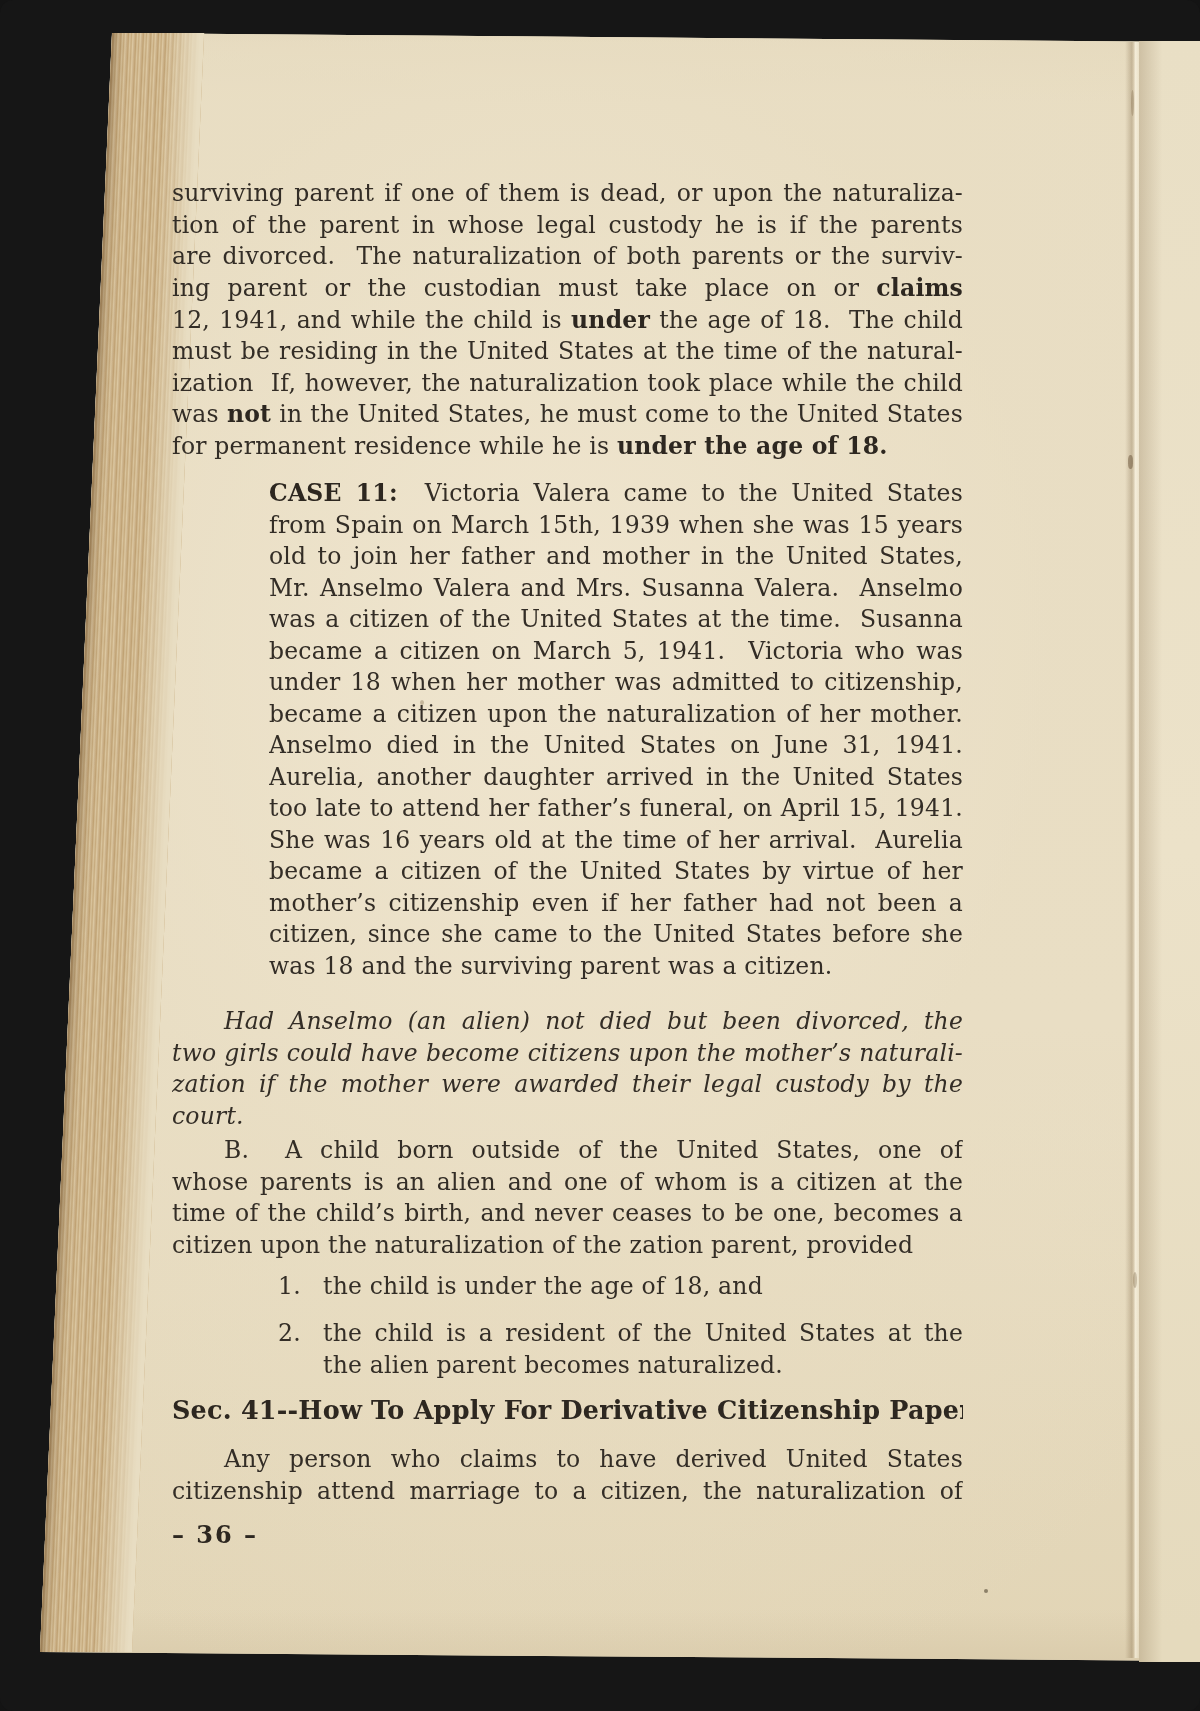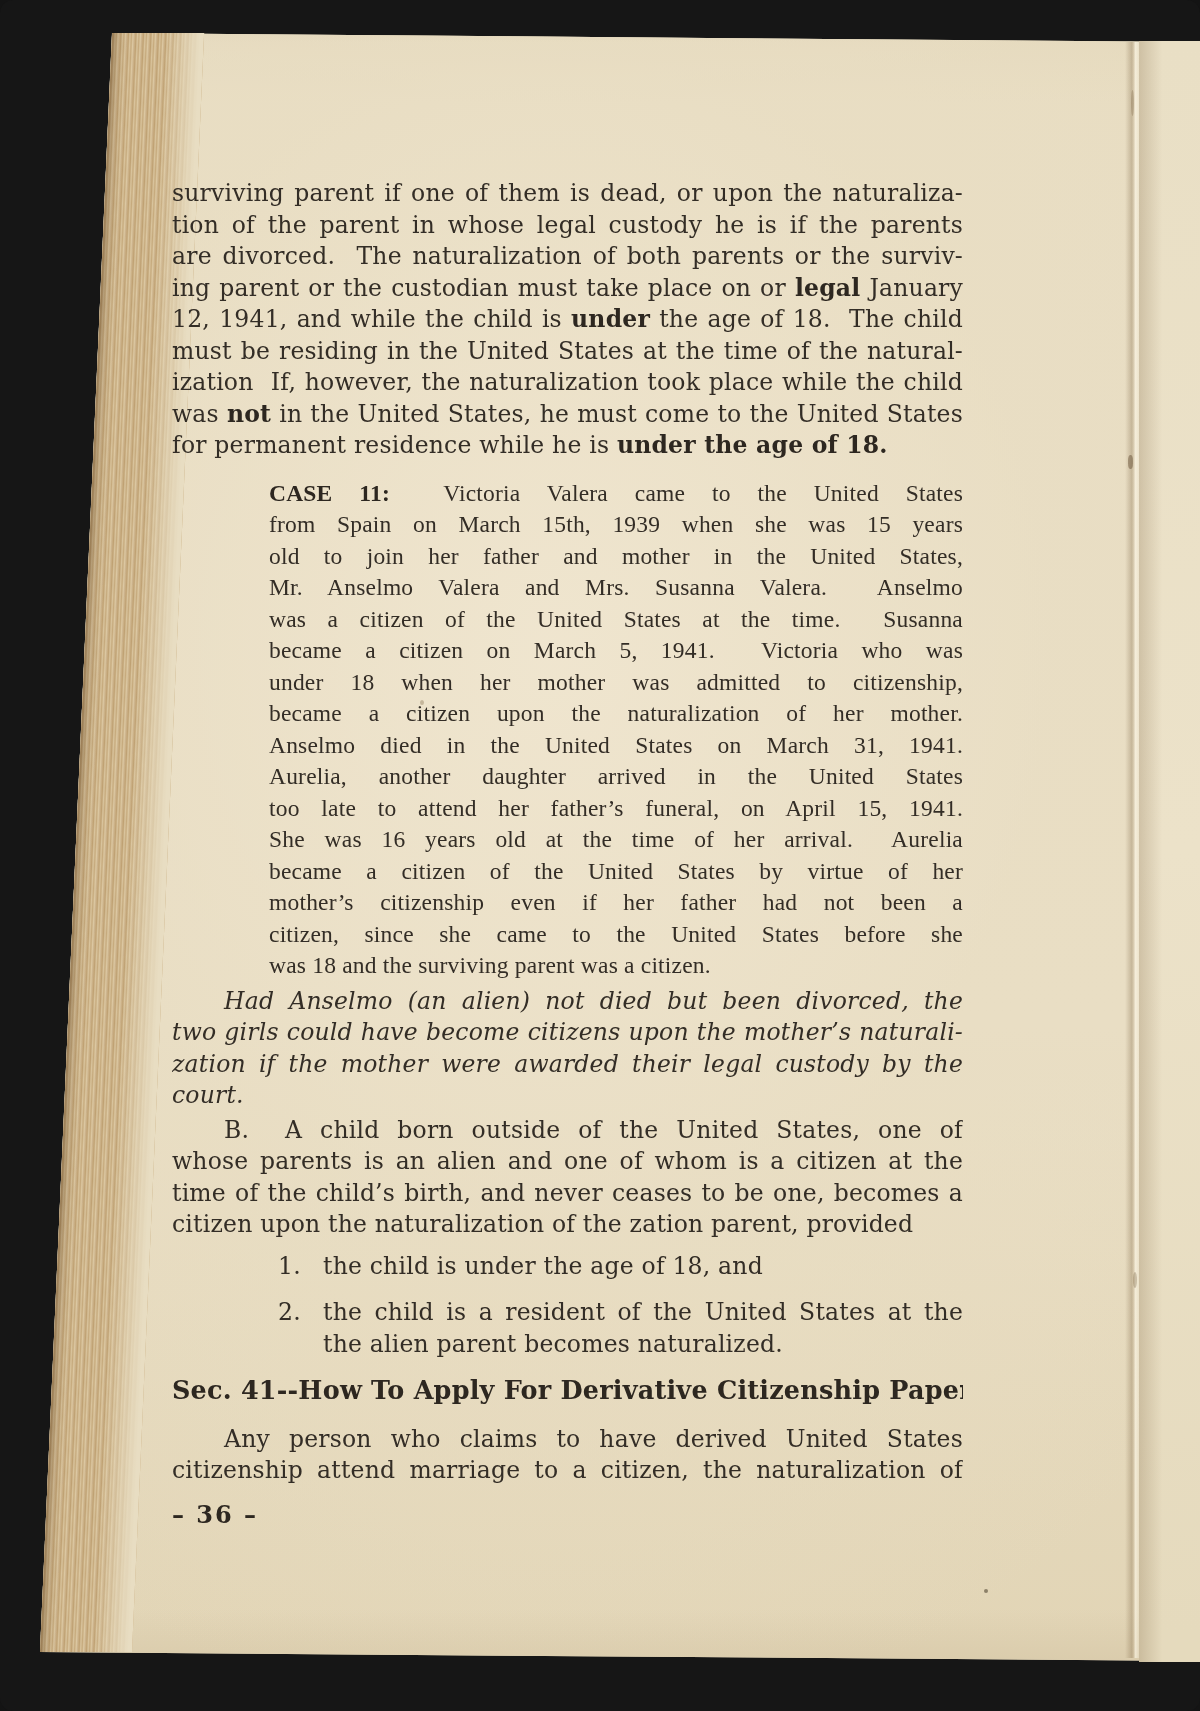--- a/index.html
+++ b/index.html
@@ -95,21 +95,21 @@
     overflow: hidden;
     text-align: justify;
     text-align-last: justify;
     white-space: pre-wrap;
   }
   .tline b { font-weight: bold; color: #2d2720; }
   .tl-last { text-align-last: left; }
   .tl-indent { padding-left: 52px; }
 
   .block-intro  { margin-bottom: 16px; }
-  .block-case   { margin-left: 97px; margin-bottom: 4px; font-family: Liberation Serif, serif; }
+  .block-case   { margin-left: 97px; margin-bottom: 24px; }
   .block-had    { margin-bottom: 3px; font-style: italic; }
   .block-b      { margin-bottom: 10px; }
 
   .listitem { display: flex; padding-left: 106px; }
   .listitem .num { flex: 0 0 45px; line-height: 31.5px; }
   .listitem .litext { flex: 1 1 auto; min-width: 0; }
   .li1 { margin-bottom: 15px; }
   .li2 { margin-bottom: 12px; }
 
   .heading {
@@ -145,38 +145,38 @@
   <div class="speck sp3"></div>
   <div class="speck sp4"></div>
   <div class="speck sp5"></div>
 
   <div class="textcol">
 
     <div class="block-intro">
         <div class="tline">surviving parent if one of them is dead, or upon the naturaliza-</div>
         <div class="tline">tion of the parent in whose legal custody he is if the parents</div>
         <div class="tline">are divorced.  The naturalization of both parents or the surviv-</div>
-        <div class="tline">ing parent or the custodian must take place on or <b>legal</b> January</div>
+        <div class="tline">ing parent or the custodian must take place on or <b>claims</b> January</div>
         <div class="tline">12, 1941, and while the child is <b>under</b> the age of 18.  The child</div>
         <div class="tline">must be residing in the United States at the time of the natural-</div>
         <div class="tline">ization  If, however, the naturalization took place while the child</div>
         <div class="tline">was <b>not</b> in the United States, he must come to the United States</div>
         <div class="tline tl-last">for permanent residence while he is <b>under the age of 18.</b></div>
       </div>
 
     <div class="block-case">
         <div class="tline"><b>CASE 11:</b>  Victoria Valera came to the United States</div>
         <div class="tline">from Spain on March 15th, 1939 when she was 15 years</div>
         <div class="tline">old to join her father and mother in the United States,</div>
         <div class="tline">Mr. Anselmo Valera and Mrs. Susanna Valera.  Anselmo</div>
         <div class="tline">was a citizen of the United States at the time.  Susanna</div>
         <div class="tline">became a citizen on March 5, 1941.  Victoria who was</div>
         <div class="tline">under 18 when her mother was admitted to citizenship,</div>
         <div class="tline">became a citizen upon the naturalization of her mother.</div>
-        <div class="tline">Anselmo died in the United States on March 31, 1941.</div>
+        <div class="tline">Anselmo died in the United States on June 31, 1941.</div>
         <div class="tline">Aurelia, another daughter arrived in the United States</div>
         <div class="tline">too late to attend her father’s funeral, on April 15, 1941.</div>
         <div class="tline">She was 16 years old at the time of her arrival.  Aurelia</div>
         <div class="tline">became a citizen of the United States by virtue of her</div>
         <div class="tline">mother’s citizenship even if her father had not been a</div>
         <div class="tline">citizen, since she came to the United States before she</div>
         <div class="tline tl-last">was 18 and the surviving parent was a citizen.</div>
       </div>
 
     <div class="block-had">

